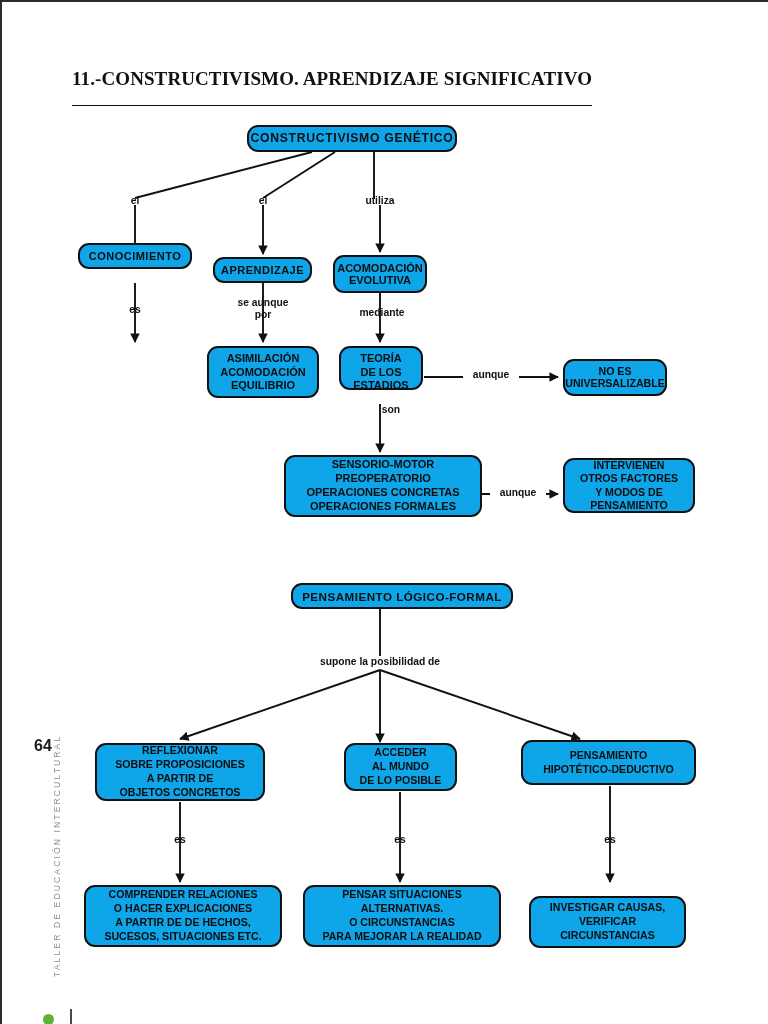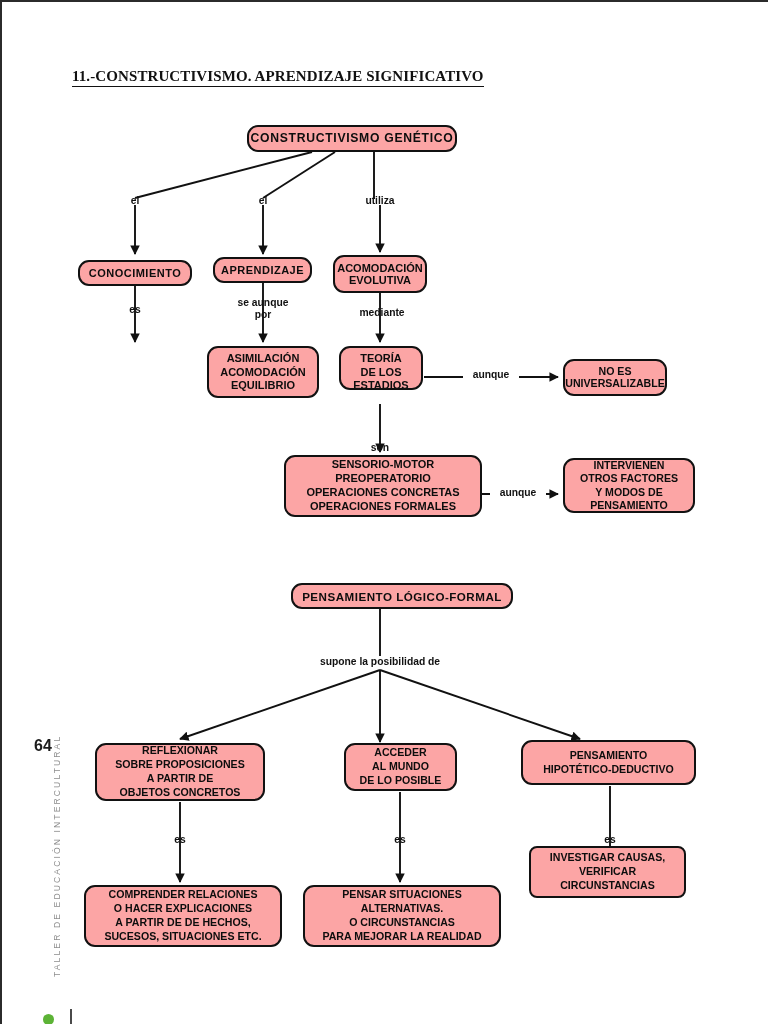--- a/index.html
+++ b/index.html
@@ -16,25 +16,25 @@
     border-top: 2px solid #2b2b2b;
     border-left: 2px solid #2b2b2b;
   }
 
   
   #doc-title {
     position: absolute;
     left: 70px; top: 66px;
     font-family: "Liberation Serif", serif;
     font-weight: bold;
-    font-size: 15px;
+    font-size: 19px;
     letter-spacing: .1px;
     color: #111;
     border-bottom: 1.4px solid #111;
-    padding-bottom: 1px;
+    padding-bottom: 15px;
     white-space: nowrap;
   }
 
   
   #page-number {
     position: absolute;
     left: 32px; top: 735px;
     font-weight: bold;
     font-size: 16px;
     color: #1c1c1c;
@@ -70,21 +70,21 @@
     position: absolute; left: 0; top: 0;
     width: 768px; height: 1024px;
     pointer-events: none;
   }
 
   
   .node {
     position: absolute;
     border: 2.2px solid #111;
     border-radius: 11px;
-    background: #fca5a5;
+    background: #0ea5e9;
     display: flex;
     align-items: center;
     justify-content: center;
     text-align: center;
     font-weight: bold;
     color: #0d0d0d;
     overflow: hidden;
     line-height: 1.12;
   }
   .node .txt { display: block; width: 100%; }
@@ -152,21 +152,21 @@
   </svg>
 
   <div class="node" style="left:245px; top:123px; width:210px; height:27px; font-size:12.2px; letter-spacing:.7px;">
     <span class="txt">CONSTRUCTIVISMO GENÉTICO</span>
   </div>
 
   <div class="elabel" style="left:113px; top:193px; width:40px;">el</div>
   <div class="elabel" style="left:241px; top:193px; width:40px;">el</div>
   <div class="elabel" style="left:351px; top:193px; width:54px;">utiliza</div>
 
-  <div class="node" style="left:76px; top:258px; width:114px; height:26px; font-size:11px; letter-spacing:.5px;">
+  <div class="node" style="left:76px; top:241px; width:114px; height:26px; font-size:11px; letter-spacing:.5px;">
     <span class="txt">CONOCIMIENTO</span>
   </div>
   <div class="node" style="left:211px; top:255px; width:99px; height:26px; font-size:11px; letter-spacing:.5px;">
     <span class="txt">APRENDIZAJE</span>
   </div>
   <div class="node" style="left:331px; top:253px; width:94px; height:38px; font-size:11px; white-space:pre-line;">
     <span class="txt">ACOMODACIÓN
 EVOLUTIVA</span>
   </div>
 
@@ -186,21 +186,21 @@
 ESTADIOS</span>
   </div>
 
   <div class="elabel" style="left:461px; top:367px; width:56px; background:#fff;">aunque</div>
 
   <div class="node" style="left:561px; top:357px; width:104px; height:37px; font-size:10.6px; white-space:pre-line;">
     <span class="txt">NO ES
 UNIVERSALIZABLE</span>
   </div>
 
-  <div class="elabel" style="left:358px; top:440px; width:40px;">son</div>
+  <div class="elabel" style="left:358px; top:402px; width:40px;text-align:right;">son</div>
 
   <div class="node" style="left:282px; top:453px; width:198px; height:62px; font-size:11px; white-space:pre-line; line-height:1.26;">
     <span class="txt">SENSORIO-MOTOR
 PREOPERATORIO
 OPERACIONES CONCRETAS
 OPERACIONES FORMALES</span>
   </div>
 
   <div class="elabel" style="left:488px; top:485px; width:56px; background:#fff;">aunque</div>
 
@@ -242,19 +242,19 @@
 O HACER EXPLICACIONES
 A PARTIR DE DE HECHOS,
 SUCESOS, SITUACIONES ETC.</span>
   </div>
   <div class="node" style="left:301px; top:883px; width:198px; height:62px; font-size:10.6px; white-space:pre-line; line-height:1.3;">
     <span class="txt">PENSAR SITUACIONES
 ALTERNATIVAS.
 O CIRCUNSTANCIAS
 PARA MEJORAR LA REALIDAD</span>
   </div>
-  <div class="node" style="left:527px; top:844px; width:157px; height:52px; font-size:10.6px; white-space:pre-line; line-height:1.3;border-radius:8px;">
+  <div class="node" style="left:527px; top:894px; width:157px; height:52px; font-size:10.6px; white-space:pre-line; line-height:1.3;">
     <span class="txt">INVESTIGAR CAUSAS,
 VERIFICAR
 CIRCUNSTANCIAS</span>
   </div>
 
 </div>
 
 </body></html>

